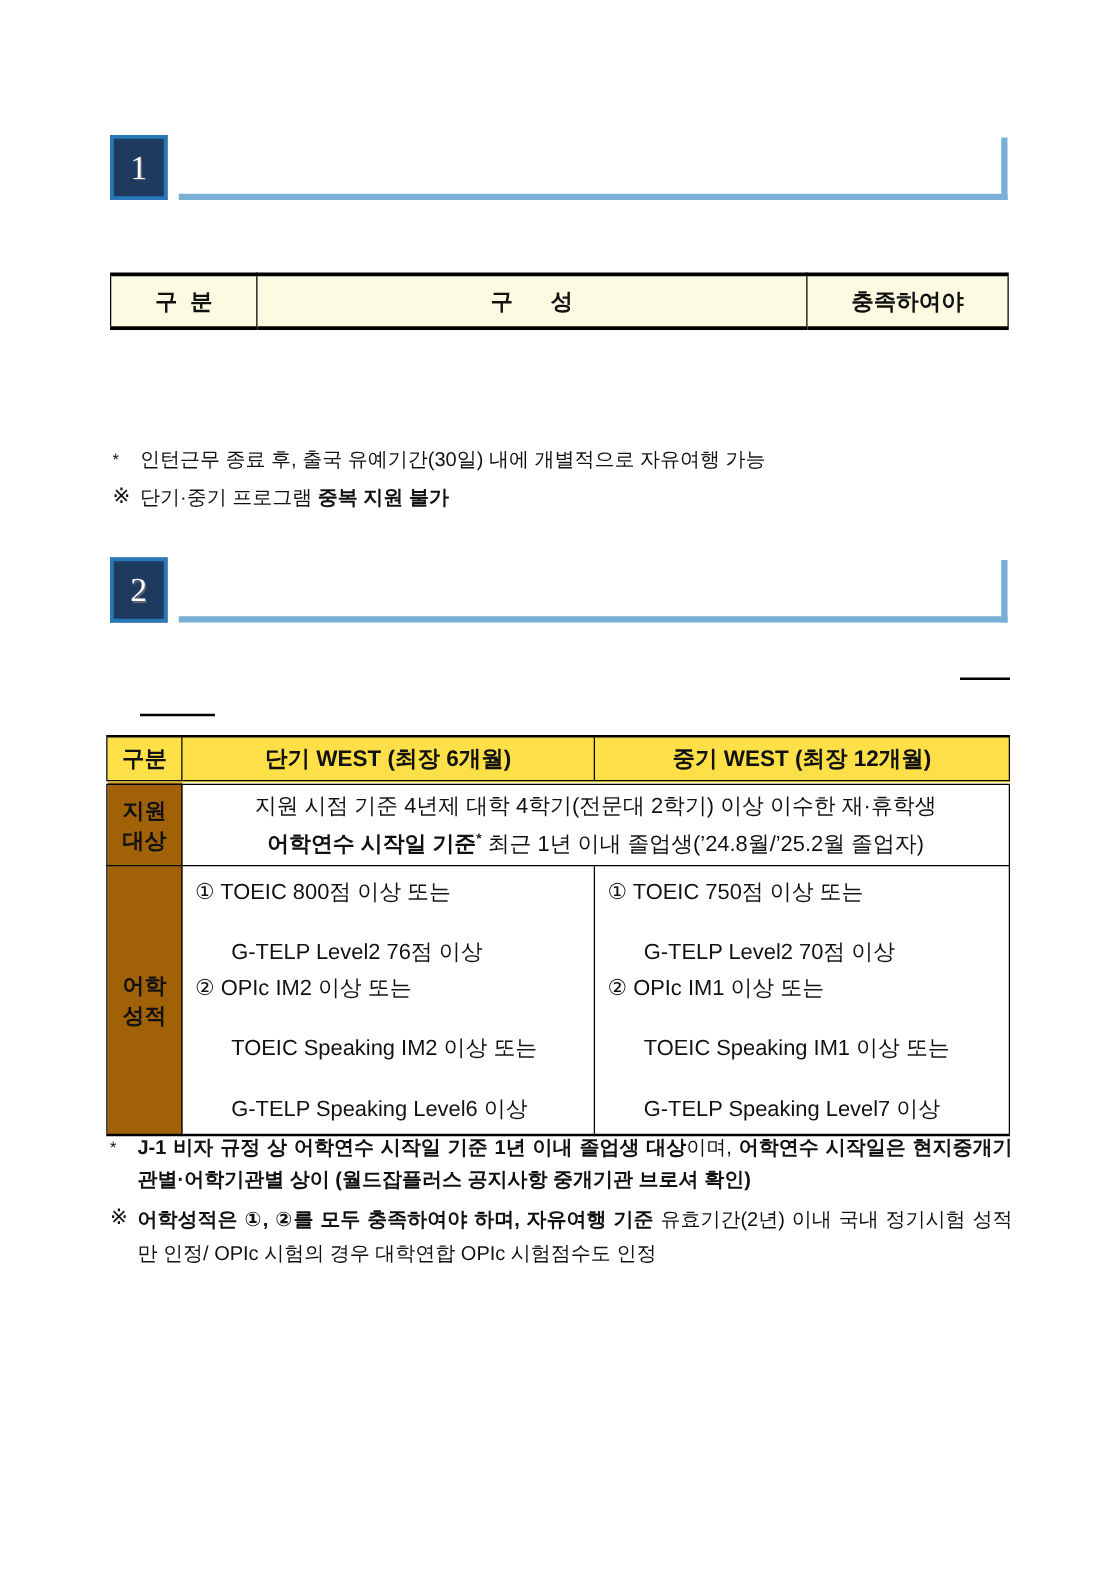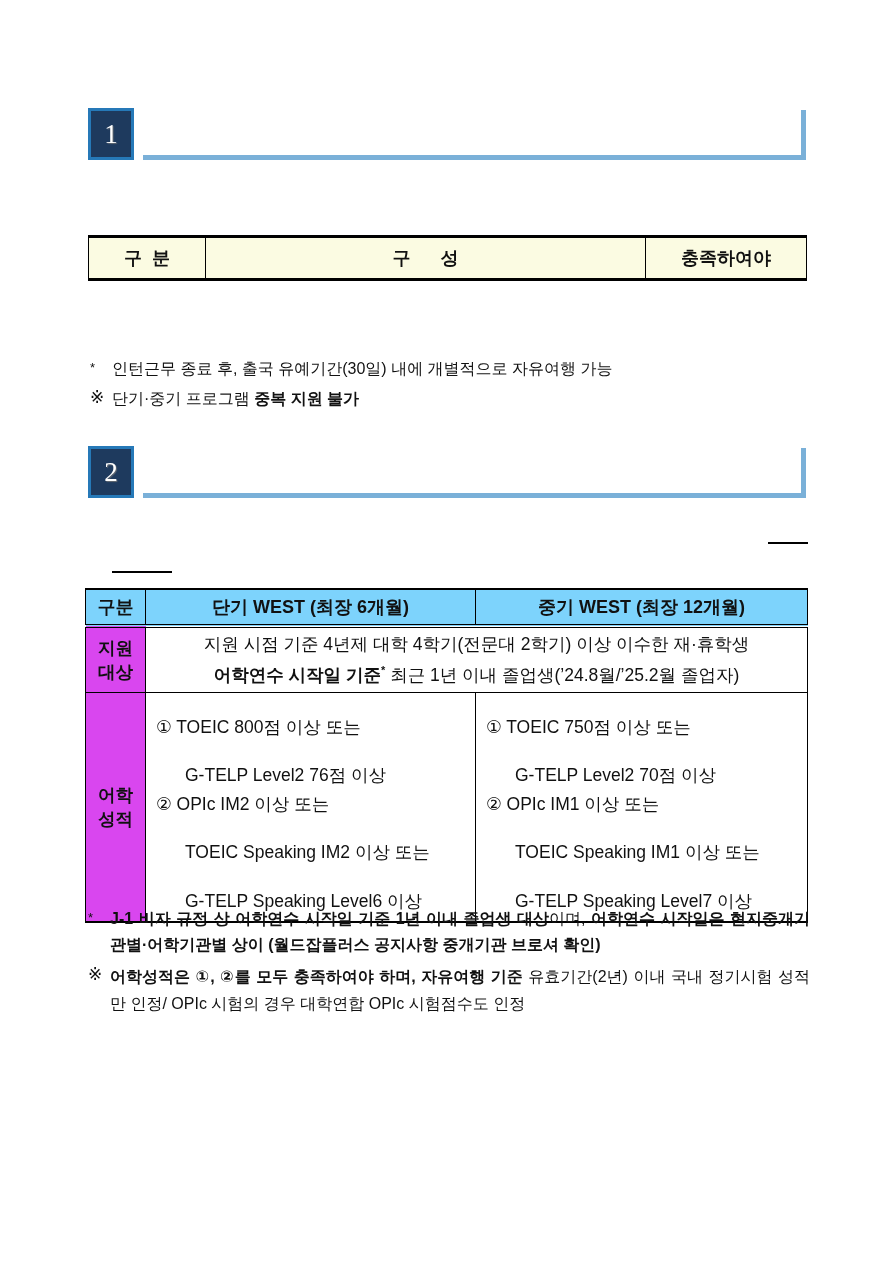--- a/index.html
+++ b/index.html
@@ -41,46 +41,45 @@
   
   .stray-line { position: absolute; height: 2px; background: #000000; }
 
   
   table { border-collapse: collapse; table-layout: fixed; }
   .t1 {
     position: absolute; left: 88px; top: 218px; width: 718px;
     border-top: 3px solid #000; border-bottom: 3px solid #000;
     border-left: 1px solid #000; border-right: 1px solid #000;
     font-size: 17.5px;
-    margin-top: 17px;
   }
   .t1 th, .t1 td { border: 1px solid #000; text-align: center; vertical-align: middle; }
   .t1 thead th {
     height: 43px; background: #fbfbe2; font-weight: bold; font-size: 18px;
     border-bottom: 3px solid #000; white-space: pre;
   }
   .t1 tbody td { height: 42px; }
 
   .t2 {
     position: absolute; left: 85px; top: 588px; width: 722px;
     border-top: 2.5px solid #000; border-bottom: 2.5px solid #000;
     border-left: 1px solid #000; border-right: 1px solid #000;
     font-size: 17.5px;
   }
   .t2 th, .t2 td { border: 1px solid #000; vertical-align: middle; }
   .t2 thead th {
-    height: 37px; background: #7dd3fc; font-weight: bold; font-size: 18px;
+    height: 37px; background: #fde047; font-weight: bold; font-size: 18px;
     text-align: center; border-bottom: 4px double #000;
   }
   .t2 .rowlabel {
-    background: #d946ef; font-weight: bold; text-align: center;
+    background: #a16207; font-weight: bold; text-align: center;
     line-height: 24px; font-size: 17.5px;
   }
   .t2 .cell-elig { height: 66px; text-align: center; line-height: 31px; }
-  .t2 .cell-lang { height: 149px; padding: 20px 4px 6px 10px; }
+  .t2 .cell-lang { height: 149px; padding: 6px 4px 6px 10px; }
   .t2 .cell-lang .line { line-height: 28.5px; white-space: nowrap; }
   .t2 .cell-lang .line.indent { padding-left: 29px; margin-top: 20px; }
   .t2 .cell-rec { height: 60px; padding-left: 10px; }
 
   sup.mark { font-size: 11px; vertical-align: super; line-height: 0; }
 
   
   .fn-block { position: absolute; }
   .fn-row { display: flex; align-items: flex-start; }
   .fn-marker { flex: 0 0 22px; font-size: 13px; padding-top: 4px; text-align: left; }

